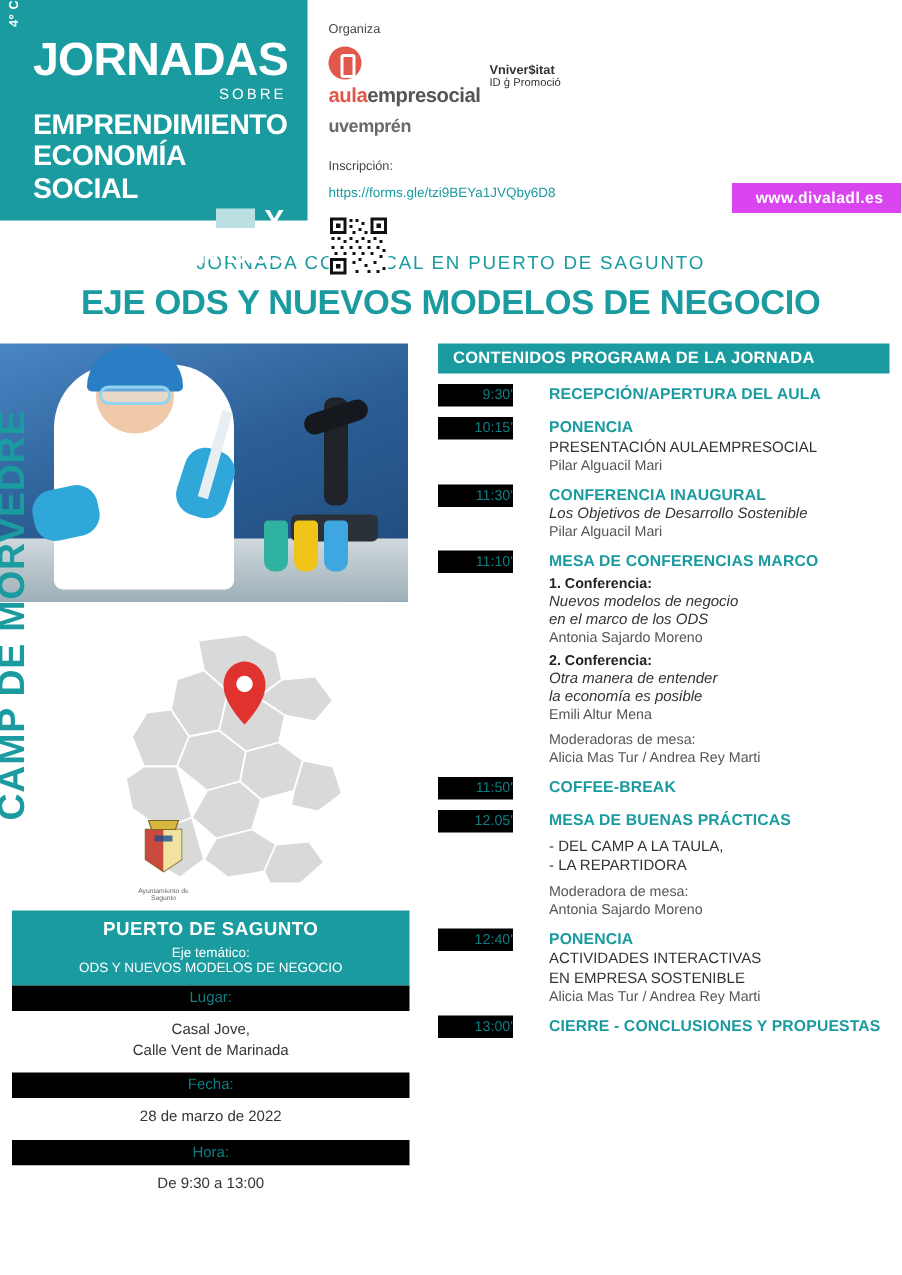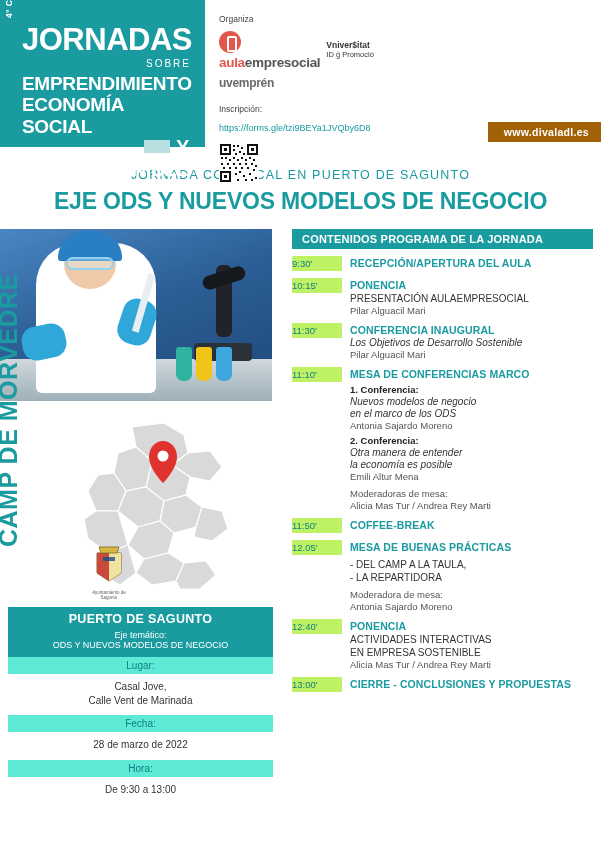--- a/index.html
+++ b/index.html
@@ -88,21 +88,21 @@
   .insc-label { font-size: 8.5px; color: #444; margin-bottom: 3px; }
   .insc-link { font-size: 9px; color: #1a9ba0; word-break: break-all; text-decoration: none; }
   .qr { width: 40px; height: 40px; }
 
   .info-label { font-size: 8.5px; color: #444; margin-bottom: 3px; }
   .info-mail { font-size: 9px; color: #1a9ba0; }
   .info-box { margin-top: 14px; }
 
   .web-bar {
     position: absolute; right: 0; bottom: 8px;
-    background: #a16207; color: #fff;
+    background: #d946ef; color: #fff;
     font-size: 10.5px; font-weight: 700; letter-spacing: .3px;
     padding: 4px 12px 4px 16px;
   }
 
   
   .titles { text-align: center; padding-top: 18px; }
   .title-small {
     color: #1a9ba0; font-size: 12.5px; letter-spacing: 1.2px; font-weight: 400;
   }
   .title-big {
@@ -150,41 +150,41 @@
 
   .coat { position:absolute; left:88px; top:128px; width:42px; text-align:center; }
   .coat-caption { font-size:4.5px; color:#666; margin-top:1px; }
 
   
   .infobox { width: 265px; margin-left: 8px; margin-top: 4px; }
   .ib-head { background:#1a9ba0; color:#fff; text-align:center; padding:5px 6px 7px; }
   .ib-head-title { font-size:12.5px; font-weight:700; letter-spacing:.3px; }
   .ib-head-sub1 { font-size:9px; margin-top:4px; }
   .ib-head-sub2 { font-size:9px; }
-  .ib-band { background:#5eead4; color:#0f7d82; text-align:center; font-size:10px; padding:3px 0; }
+  .ib-band { background:#000000; color:#0f7d82; text-align:center; font-size:10px; padding:3px 0; }
   .ib-body { background:#ffffff; text-align:center; font-size:10px; color:#333;
              padding:6px 0 8px; line-height:1.35; }
 
   
   .vert-text {
     position: absolute; left: -6px; top: 318px;
     transform: rotate(-90deg); transform-origin: left top;
     color:#1a9ba0; font-size:25px; font-weight:700; letter-spacing:.5px;
     white-space: nowrap;
   }
 
   
   .prog-head {
     background:#1a9ba0; color:#fff; font-size:11px; font-weight:700;
     letter-spacing:.2px; padding:4px 10px; margin-bottom: 7px;
   }
   .prog-row { display:flex; align-items:flex-start; margin-bottom:7px; }
   .prog-time {
-    width:50px; min-width:50px; background:#bef264; color:#0f7d82;
-    font-size:9.5px; text-align:left; padding:2px 0; margin-right:8px;
+    width:50px; min-width:50px; background:#000000; color:#0f7d82;
+    font-size:9.5px; text-align:right; padding:2px 0; margin-right:24px;
     font-weight:400;
   }
   .prog-body { flex:1; padding-top:1px; }
   .p-title { color:#1a9ba0; font-size:10.5px; font-weight:700; letter-spacing:.1px; }
   .p-sub { color:#333; font-size:10px; margin-top:2px; }
   .p-ital { color:#333; font-size:10px; font-style:italic; margin-top:1px; }
   .p-small { color:#555; font-size:9.5px; margin-top:1px; }
   .p-bold { color:#222; font-size:9.5px; font-weight:700; margin-top:4px; }
   .p-gap { margin-top:6px; }
 </style>

